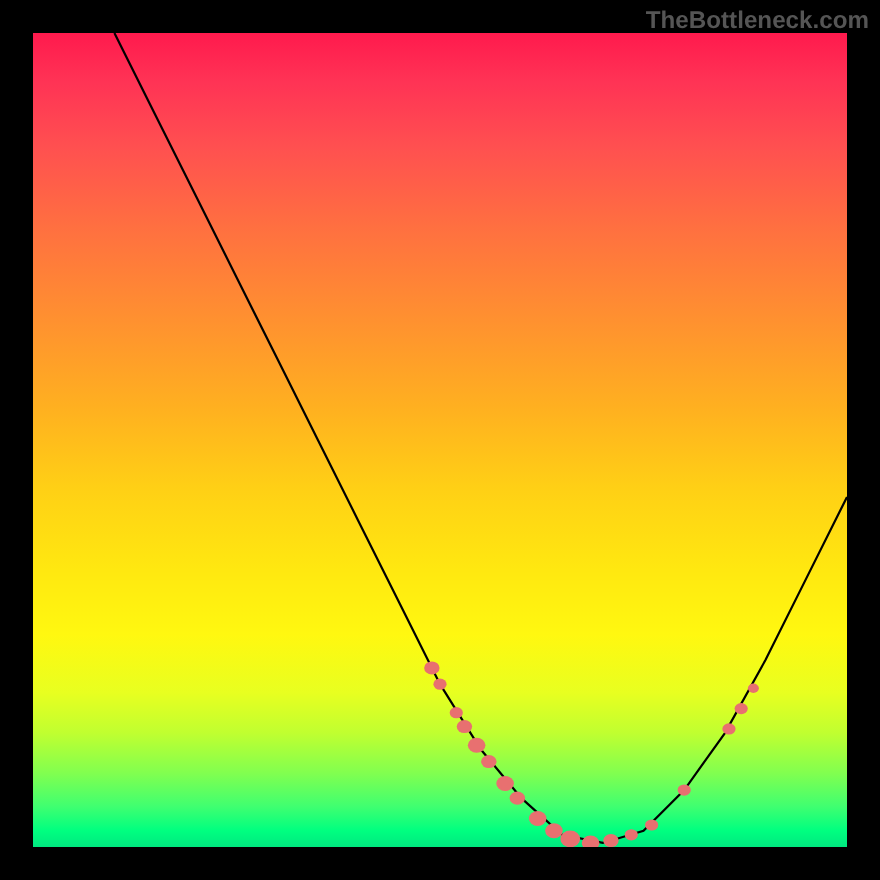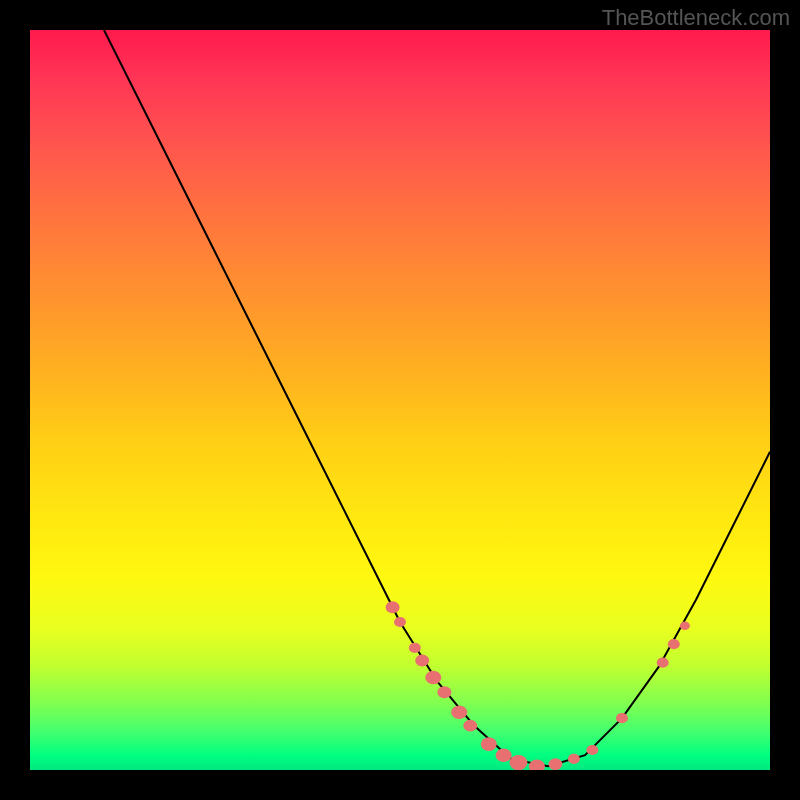--- a/index.html
+++ b/index.html
@@ -13,21 +13,21 @@
       background: #000;
       position: relative;
       font-family: Arial, sans-serif;
     }
     .watermark {
       position: absolute;
       top: 5px;
       right: 10px;
       color: #555;
       font-size: 22px;
-      font-weight: normal;
+      font-weight: bold;
       z-index: 10;
     }
     .plot-area {
       position: absolute;
       top: 30px;
       left: 30px;
       width: 740px;
       height: 740px;
       background: linear-gradient(to bottom,
         #ff1a4d 0%,

